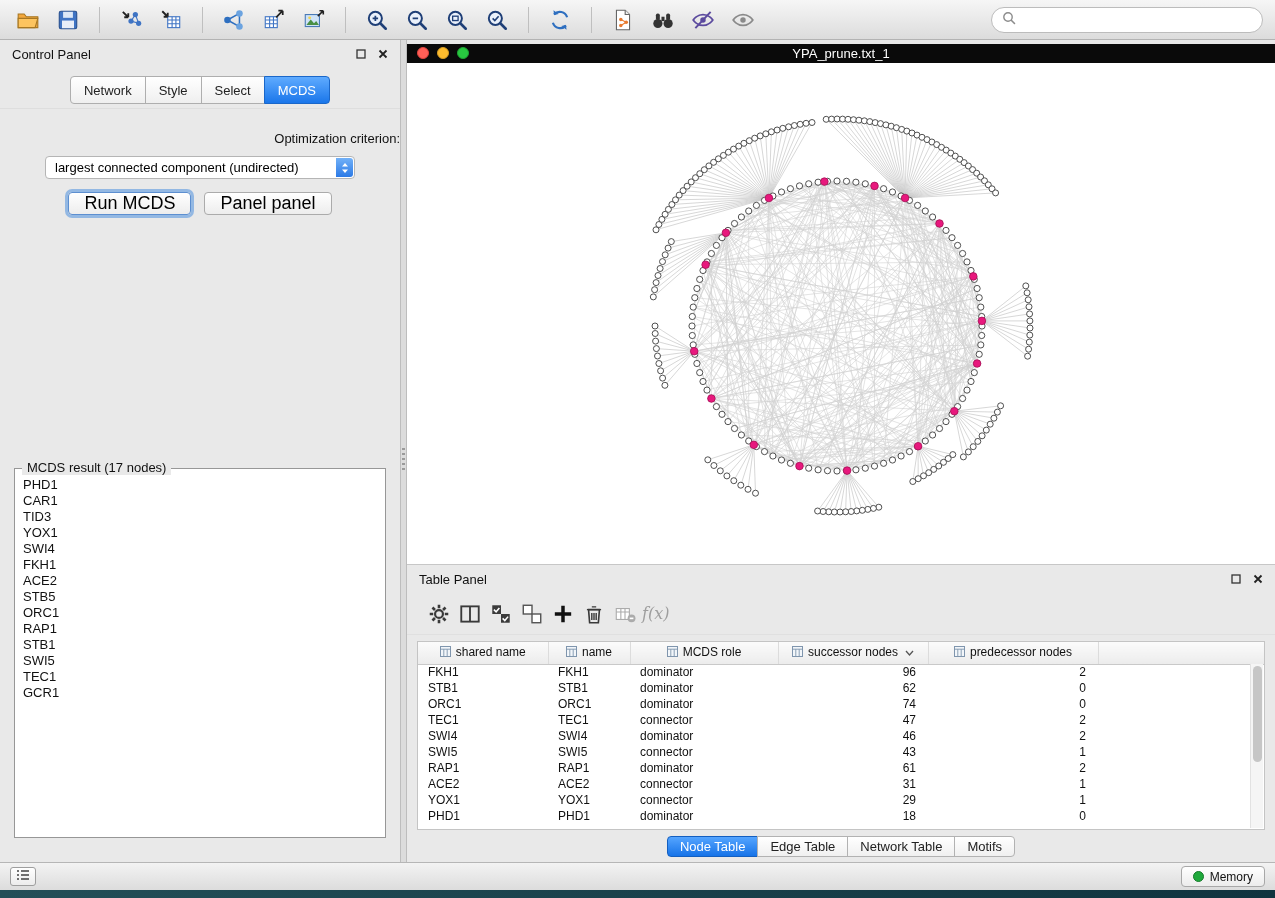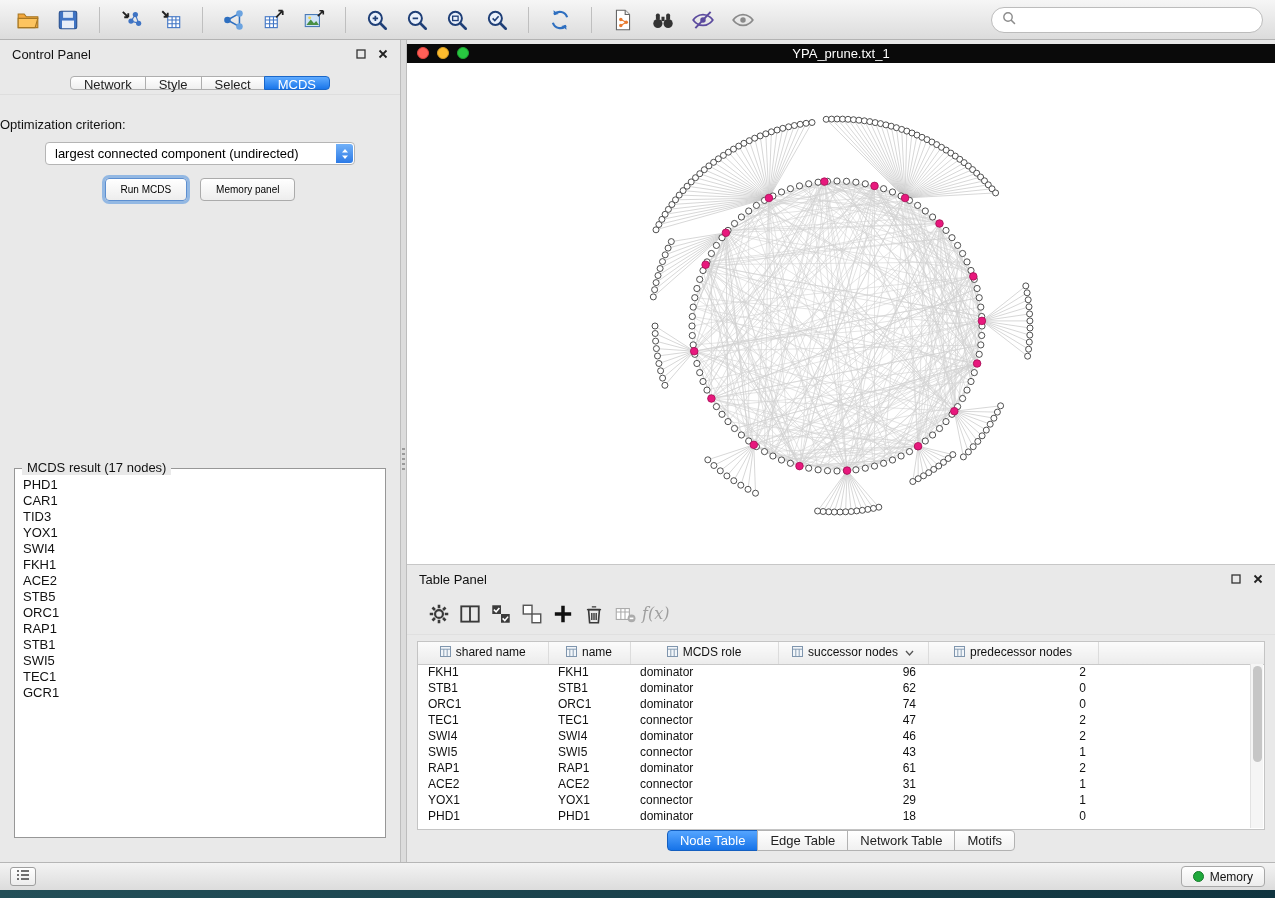--- a/index.html
+++ b/index.html
@@ -14,30 +14,30 @@
   .tsep{width:1px;height:26px;background:#bfbfbf;margin:0 7px}
   .search{margin-left:auto;width:272px;height:26px;border:1px solid #bcbcbc;border-radius:13px;background:#fff;display:flex;align-items:center;padding:0 10px;gap:6px}
   .search input{border:none;outline:none;flex:1;font-size:12px;background:transparent;font-family:"Liberation Sans",sans-serif}
   
   .main{flex:1;display:flex;min-height:0}
   .control-panel{width:400px;flex:0 0 400px;background:#e9e9e9;display:flex;flex-direction:column;min-height:0}
   .panel-header{height:28px;flex:0 0 auto;display:flex;align-items:center;padding:0 12px;font-size:13px;color:#111}
   .win-icons{margin-left:auto;display:flex;gap:12px;align-items:center}
   .win-icons span{display:flex;cursor:pointer}
   .tabs-row{display:flex;justify-content:center;margin-top:8px;flex:0 0 auto}
-  .tab{font-size:13px;height:14px;padding:0 13px;border:1px solid #aeaeae;background:linear-gradient(#ffffff,#efefef);color:#222;cursor:pointer;margin-left:-1px}
+  .tab{font-size:13px;height:28px;padding:0 13px;border:1px solid #aeaeae;background:linear-gradient(#ffffff,#efefef);color:#222;cursor:pointer;margin-left:-1px}
   .tab:first-child{border-radius:4px 0 0 4px;margin-left:0}
   .tab:last-child{border-radius:0 4px 4px 0}
   .tab.active{background:linear-gradient(#5fabff,#1a76ea);border-color:#1a67c9;color:#fff}
   .cp-body{flex:1;display:flex;flex-direction:column;min-height:0;margin-top:4px;border-top:1px solid #dedede}
-  .opt-label{text-align:left;font-size:13px;margin-top:22px;color:#111}
+  .opt-label{text-align:right;font-size:13px;margin-top:22px;color:#111}
   .combo{margin:10px 45px 0;height:23px;background:#fff;border:1px solid #b5b5b5;border-radius:4px;display:flex;align-items:center;font-size:13px;padding-left:9px;position:relative;cursor:pointer}
   .combo .stepper{position:absolute;right:1px;top:1px;bottom:1px;width:17px;background:linear-gradient(#72b1f8,#2c7ae6);border-radius:0 3px 3px 0;display:flex;align-items:center;justify-content:center}
   .btn-row{display:flex;justify-content:center;gap:13px;margin-top:13px}
-  .btn{font-size:10px;height:23px;padding:0 15px;background:linear-gradient(#ffffff,#ededed);border:1px solid #ababab;border-radius:4px;cursor:pointer;font-family:"Liberation Sans",sans-serif}
+  .btn{font-size:18px;height:23px;padding:0 15px;background:linear-gradient(#ffffff,#ededed);border:1px solid #ababab;border-radius:4px;cursor:pointer;font-family:"Liberation Sans",sans-serif}
   .btn.focus{box-shadow:0 0 0 3px rgba(77,143,222,.55);border-color:#5d8fd0}
   .mcds{margin:auto 14px 24px;height:370px;border:1px solid #979797;background:#fff;position:relative;flex:0 0 auto}
   .mcds-legend{position:absolute;top:-9px;left:7px;background:#e9e9e9;padding:0 5px;font-size:13px;color:#111}
   .mcds-list{position:absolute;inset:8px 2px 2px 8px;overflow:hidden}
   .mcds-item{font-size:13px;line-height:16px;color:#111;cursor:default}
   
   .splitter{width:7px;flex:0 0 7px;background:#dcdcdc;border-left:1px solid #bdbdbd;border-right:1px solid #bdbdbd;position:relative;cursor:col-resize}
   .grip{position:absolute;left:1px;top:408px;width:3px;height:22px;background:repeating-linear-gradient(#9a9a9a 0 2px,transparent 2px 5px)}
   
   .right-col{flex:1;display:flex;flex-direction:column;min-width:0;min-height:0}
@@ -57,21 +57,21 @@
   .table-wrap{flex:1;margin:6px 10px 0;background:#fff;border:1px solid #c4c4c4;position:relative;overflow:hidden;min-height:0}
   table.node-table{border-collapse:collapse;table-layout:fixed;width:100%;font-size:12px;color:#111}
   table.node-table th{height:22px;font-weight:normal;background:linear-gradient(#fbfbfb,#ececec);border-bottom:1px solid #c9c9c9;border-right:1px solid #dcdcdc;text-align:center;white-space:nowrap;overflow:hidden;cursor:pointer}
   table.node-table th .hicon{display:inline-block;vertical-align:-1px;margin-right:5px}
   table.node-table th .harrow{display:inline-block;margin-left:7px}
   table.node-table th.filler{border-right:none;cursor:default}
   table.node-table td{height:16px;padding-left:10px;white-space:nowrap;overflow:hidden}
   table.node-table td.num{text-align:right;padding-right:12px;padding-left:0}
   .vscroll{position:absolute;top:22px;right:1px;bottom:1px;width:13px;background:#f5f5f5;border-left:1px solid #e2e2e2}
   .vthumb{position:absolute;top:2px;left:2px;width:9px;height:96px;background:#c6c6c6;border-radius:5px}
-  .tp-tabs{height:32px;flex:0 0 auto;display:flex;justify-content:center;align-items:flex-start;gap:0}
+  .tp-tabs{height:32px;flex:0 0 auto;display:flex;justify-content:center;align-items:center;gap:0}
   .bt-tab{font-size:13px;height:21px;padding:0 12px;border:1px solid #b2b2b2;background:linear-gradient(#ffffff,#f0f0f0);color:#222;cursor:pointer;margin-left:-1px}
   .bt-tab:first-child{border-radius:4px 0 0 4px;margin-left:0}
   .bt-tab:last-child{border-radius:0 4px 4px 0}
   .bt-tab.active{background:linear-gradient(#55a5ff,#1673e8);border-color:#145fc0;color:#fff}
   
   .status-bar{height:28px;flex:0 0 auto;background:linear-gradient(#f3f3f3,#dcdcdc);border-top:1px solid #b6b6b6;display:flex;align-items:center;padding:0 10px}
   .sb-btn{width:26px;height:19px;border:1px solid #9e9e9e;border-radius:3px;background:linear-gradient(#fff,#ececec);display:flex;align-items:center;justify-content:center;cursor:pointer}
   .memory-btn{margin-left:auto;height:21px;border:1px solid #a8a8a8;border-radius:4px;background:linear-gradient(#fff,#ececec);display:flex;align-items:center;gap:6px;padding:0 11px;font-size:12px;color:#111;cursor:pointer}
   .memory-dot{width:11px;height:11px;border-radius:50%;background:#1fa93c;border:1px solid #157a2a}
   .desktop-strip{position:absolute;left:0;right:0;bottom:0;height:8px;background:linear-gradient(90deg,#234f58,#10343f)}
@@ -282,21 +282,21 @@
           <span>largest connected component (undirected)</span>
           <span class="stepper">
             <svg width="8" height="12" viewBox="0 0 8 12">
                 <path d="M4 1 7 4.4 1 4.4z" fill="#fff"></path>
                 <path d="M4 11 1 7.6 7 7.6z" fill="#fff"></path>
               </svg>
           </span>
         </div>
         <div class="btn-row">
           <button class="btn focus">Run MCDS</button>
-          <button class="btn">Memory panel</button>
+          <button class="btn">Panel panel</button>
         </div>
         <div class="mcds">
           <span class="mcds-legend">MCDS result (17 nodes)</span>
           <div class="mcds-list" id="mcds-list">
               <div class="mcds-item">PHD1</div>
               <div class="mcds-item">CAR1</div>
               <div class="mcds-item">TID3</div>
               <div class="mcds-item">YOX1</div>
               <div class="mcds-item">SWI4</div>
               <div class="mcds-item">FKH1</div>

